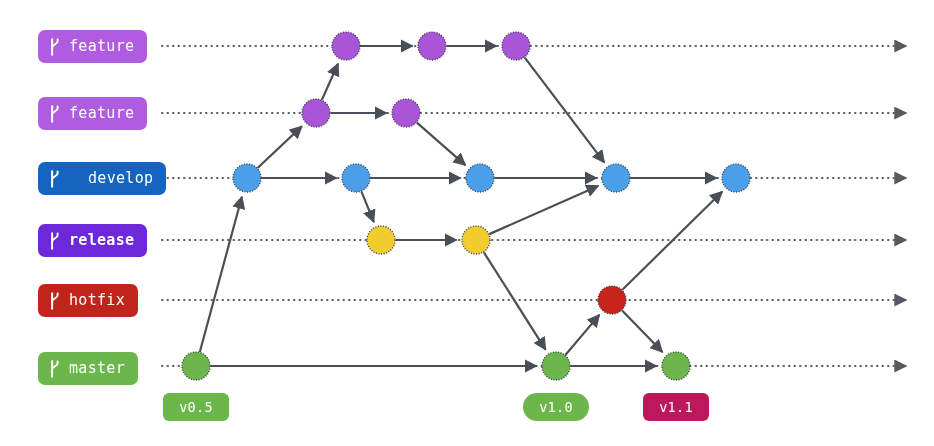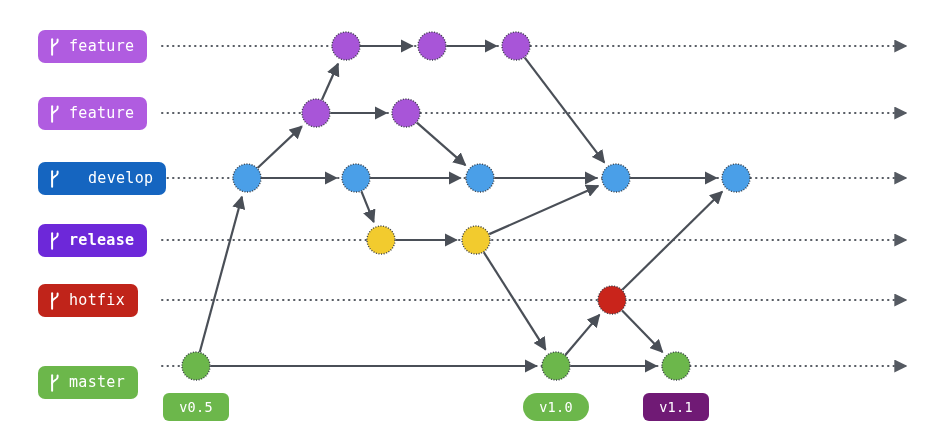--- a/index.html
+++ b/index.html
@@ -159,33 +159,33 @@
           </svg></span>
         <span class="branch-text">release</span>
       </div>
       <div class="branch-label" style="left: 38px; top: 284px; background: rgb(192, 36, 26);">
         <span class="branch-glyph"><svg viewBox="0 0 11 18" width="11" height="18" xmlns="http://www.w3.org/2000/svg">
             <path d="M3.1 1.2 L3.1 16.8" stroke="#ffffff" stroke-width="2" stroke-linecap="round" fill="none"></path>
             <path d="M3.1 9.6 C 3.1 6.2, 8.6 6.6, 8.6 3.2 L 8.6 1.6" stroke="#ffffff" stroke-width="2" stroke-linecap="round" fill="none"></path>
           </svg></span>
         <span class="branch-text">hotfix</span>
       </div>
-      <div class="branch-label" style="left: 38px; top: 366px; background: rgb(108, 183, 75);">
+      <div class="branch-label" style="left: 38px; top: 352px; background: rgb(108, 183, 75);">
         <span class="branch-glyph"><svg viewBox="0 0 11 18" width="11" height="18" xmlns="http://www.w3.org/2000/svg">
             <path d="M3.1 1.2 L3.1 16.8" stroke="#ffffff" stroke-width="2" stroke-linecap="round" fill="none"></path>
             <path d="M3.1 9.6 C 3.1 6.2, 8.6 6.6, 8.6 3.2 L 8.6 1.6" stroke="#ffffff" stroke-width="2" stroke-linecap="round" fill="none"></path>
           </svg></span>
         <span class="branch-text">master</span>
       </div>
     </div>
   <div id="tag-boxes">
       <div class="tag-box" style="left: 163px; top: 393px; width: 66px; background: rgb(108, 183, 75);">
         <span>v0.5</span>
       </div>
       <div class="tag-box" style="left: 523px; top: 393px; width: 66px; background: rgb(108, 183, 75); border-radius: 14px;">
         <span>v1.0</span>
       </div>
-      <div class="tag-box" style="left: 643px; top: 393px; width: 66px; background: #701a75;">
+      <div class="tag-box" style="left: 643px; top: 393px; width: 66px; background: #be185d;">
         <span>v1.1</span>
       </div>
     </div>
 
 </div>
 
 </body></html>

